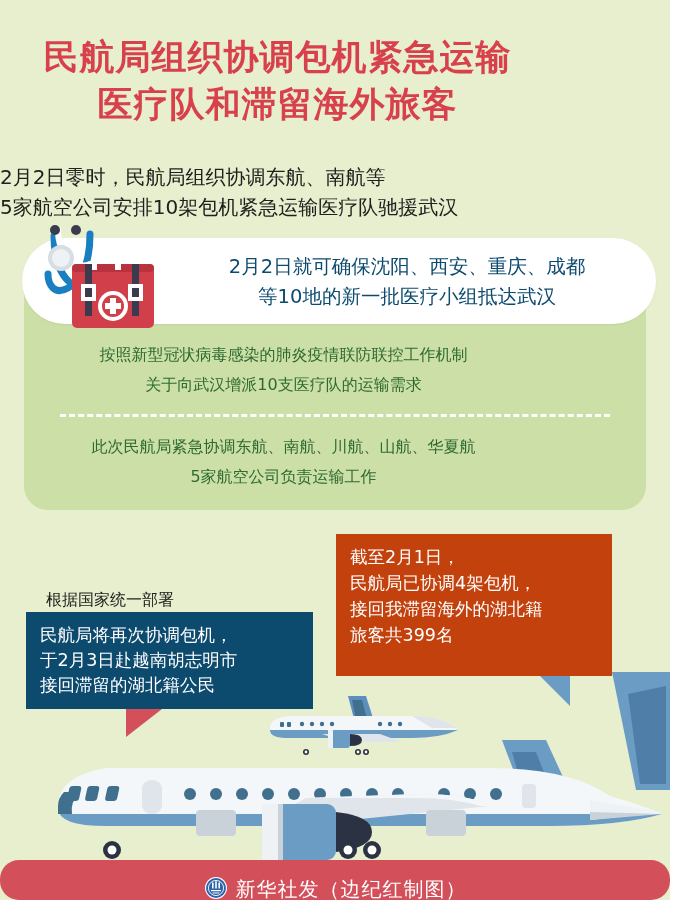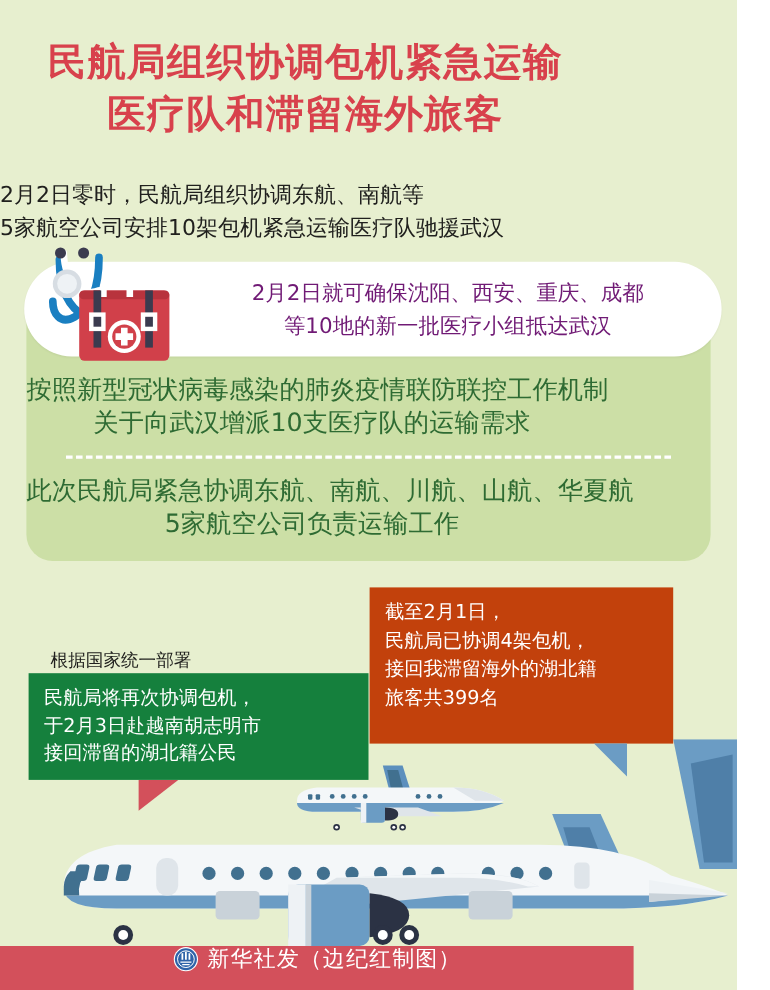--- a/index.html
+++ b/index.html
@@ -40,58 +40,57 @@
 
   
   .green-panel{
     position:absolute;left:24px;top:262px;
     width:622px;height:248px;
     background:#ccdfa6;
     border-radius:24px;
   }
   .green-text{
     position:absolute;left:0;width:519px;text-align:center;
-    color:#2e6b33;font-size:23px;line-height:30px;white-space:nowrap;
+    color:#2e6b33;font-size:16px;line-height:30px;white-space:nowrap;
   }
   .gt1{top:78px;}
   .gt2{top:170px;}
   .dashed{
     position:absolute;left:36px;top:152px;width:550px;height:0;
     border-top:3px dashed #ffffff;
   }
 
   
   .white-card{
     position:absolute;left:22px;top:238px;
     width:634px;height:86px;
     background:#ffffff;
     border-radius:43px;
     box-shadow:0 1px 2px rgba(0,0,0,0.05);
   }
   .white-card-text{
     position:absolute;left:140px;top:14px;width:490px;
-    text-align:center;color:#701a75;
+    text-align:center;color:#0c4a6e;
     font-size:19.5px;line-height:30px;white-space:nowrap;
   }
 
   
   .medkit{position:absolute;left:28px;top:222px;width:130px;height:116px;}
 
   
   .sub-heading{
     position:absolute;left:46px;top:587px;
     color:#20201e;font-size:16px;line-height:26px;white-space:nowrap;
   }
 
   
   .red-box{
     position:absolute;left:26px;top:612px;
     width:287px;height:97px;
-    background:#15803d;
-    padding-left:22px;
+    background:#0c4a6e;
   }
   .red-box-text{
     position:absolute;left:14px;top:11px;width:265px;
     color:#ffffff;font-size:17.5px;line-height:25px;white-space:nowrap;
   }
   .red-tail{
     position:absolute;left:126px;top:709px;
     width:0;height:0;
     border-left:0 solid transparent;
     border-right:36px solid transparent;
@@ -120,23 +119,23 @@
     position:absolute;left:516px;top:672px;
     width:170px;height:130px;
   }
 
   
   .plane-small{position:absolute;left:262px;top:690px;width:210px;height:80px;}
   .plane-big{position:absolute;left:50px;top:738px;width:620px;height:126px;}
 
   
   .footer{
-    position:absolute;left:0;bottom:0;width:576px;height:40px;
+    position:absolute;left:0;bottom:0;width:670px;height:40px;
     background:#d3505b;
-    display:flex;align-items:flex-start;justify-content:center;
+    display:flex;align-items:flex-end;justify-content:center;border-radius:19px;
   }
   .footer-logo{width:24px;height:24px;margin-right:8px;}
   .footer-text{
     color:#ffffff;font-size:20px;line-height:22px;white-space:nowrap;
     letter-spacing:1px;
   }
 </style>
 </head>
 <body>
 

